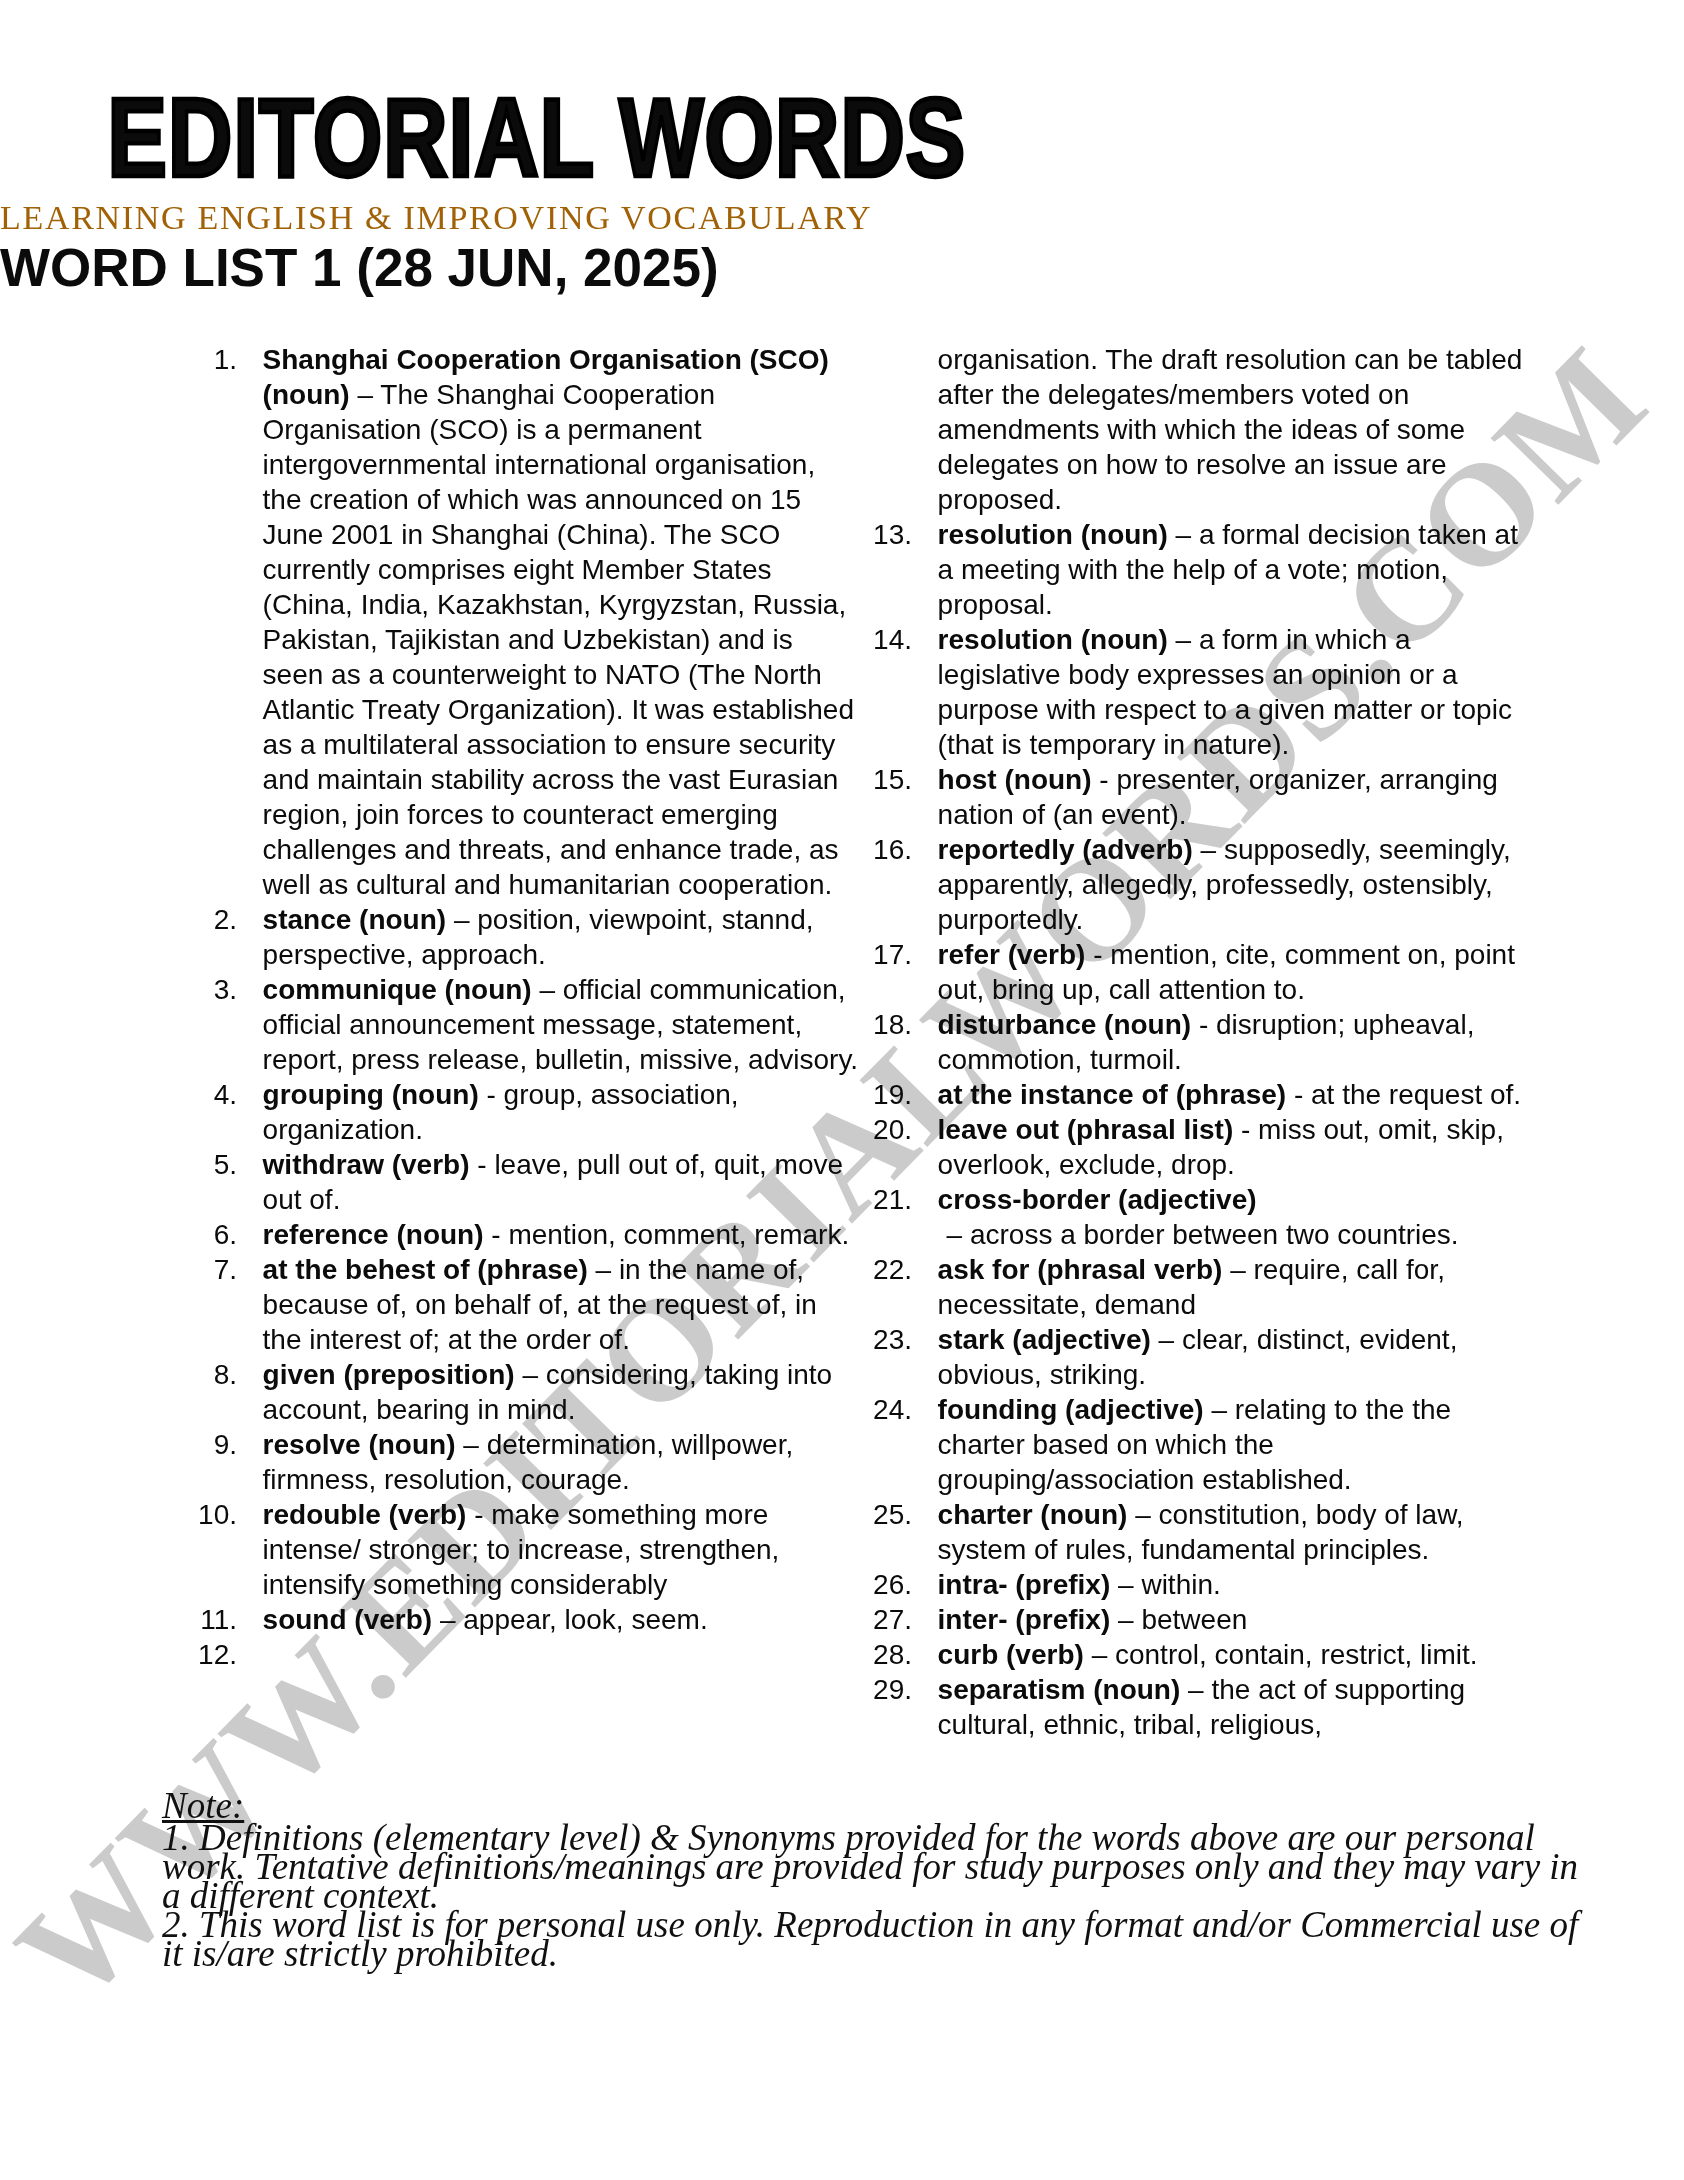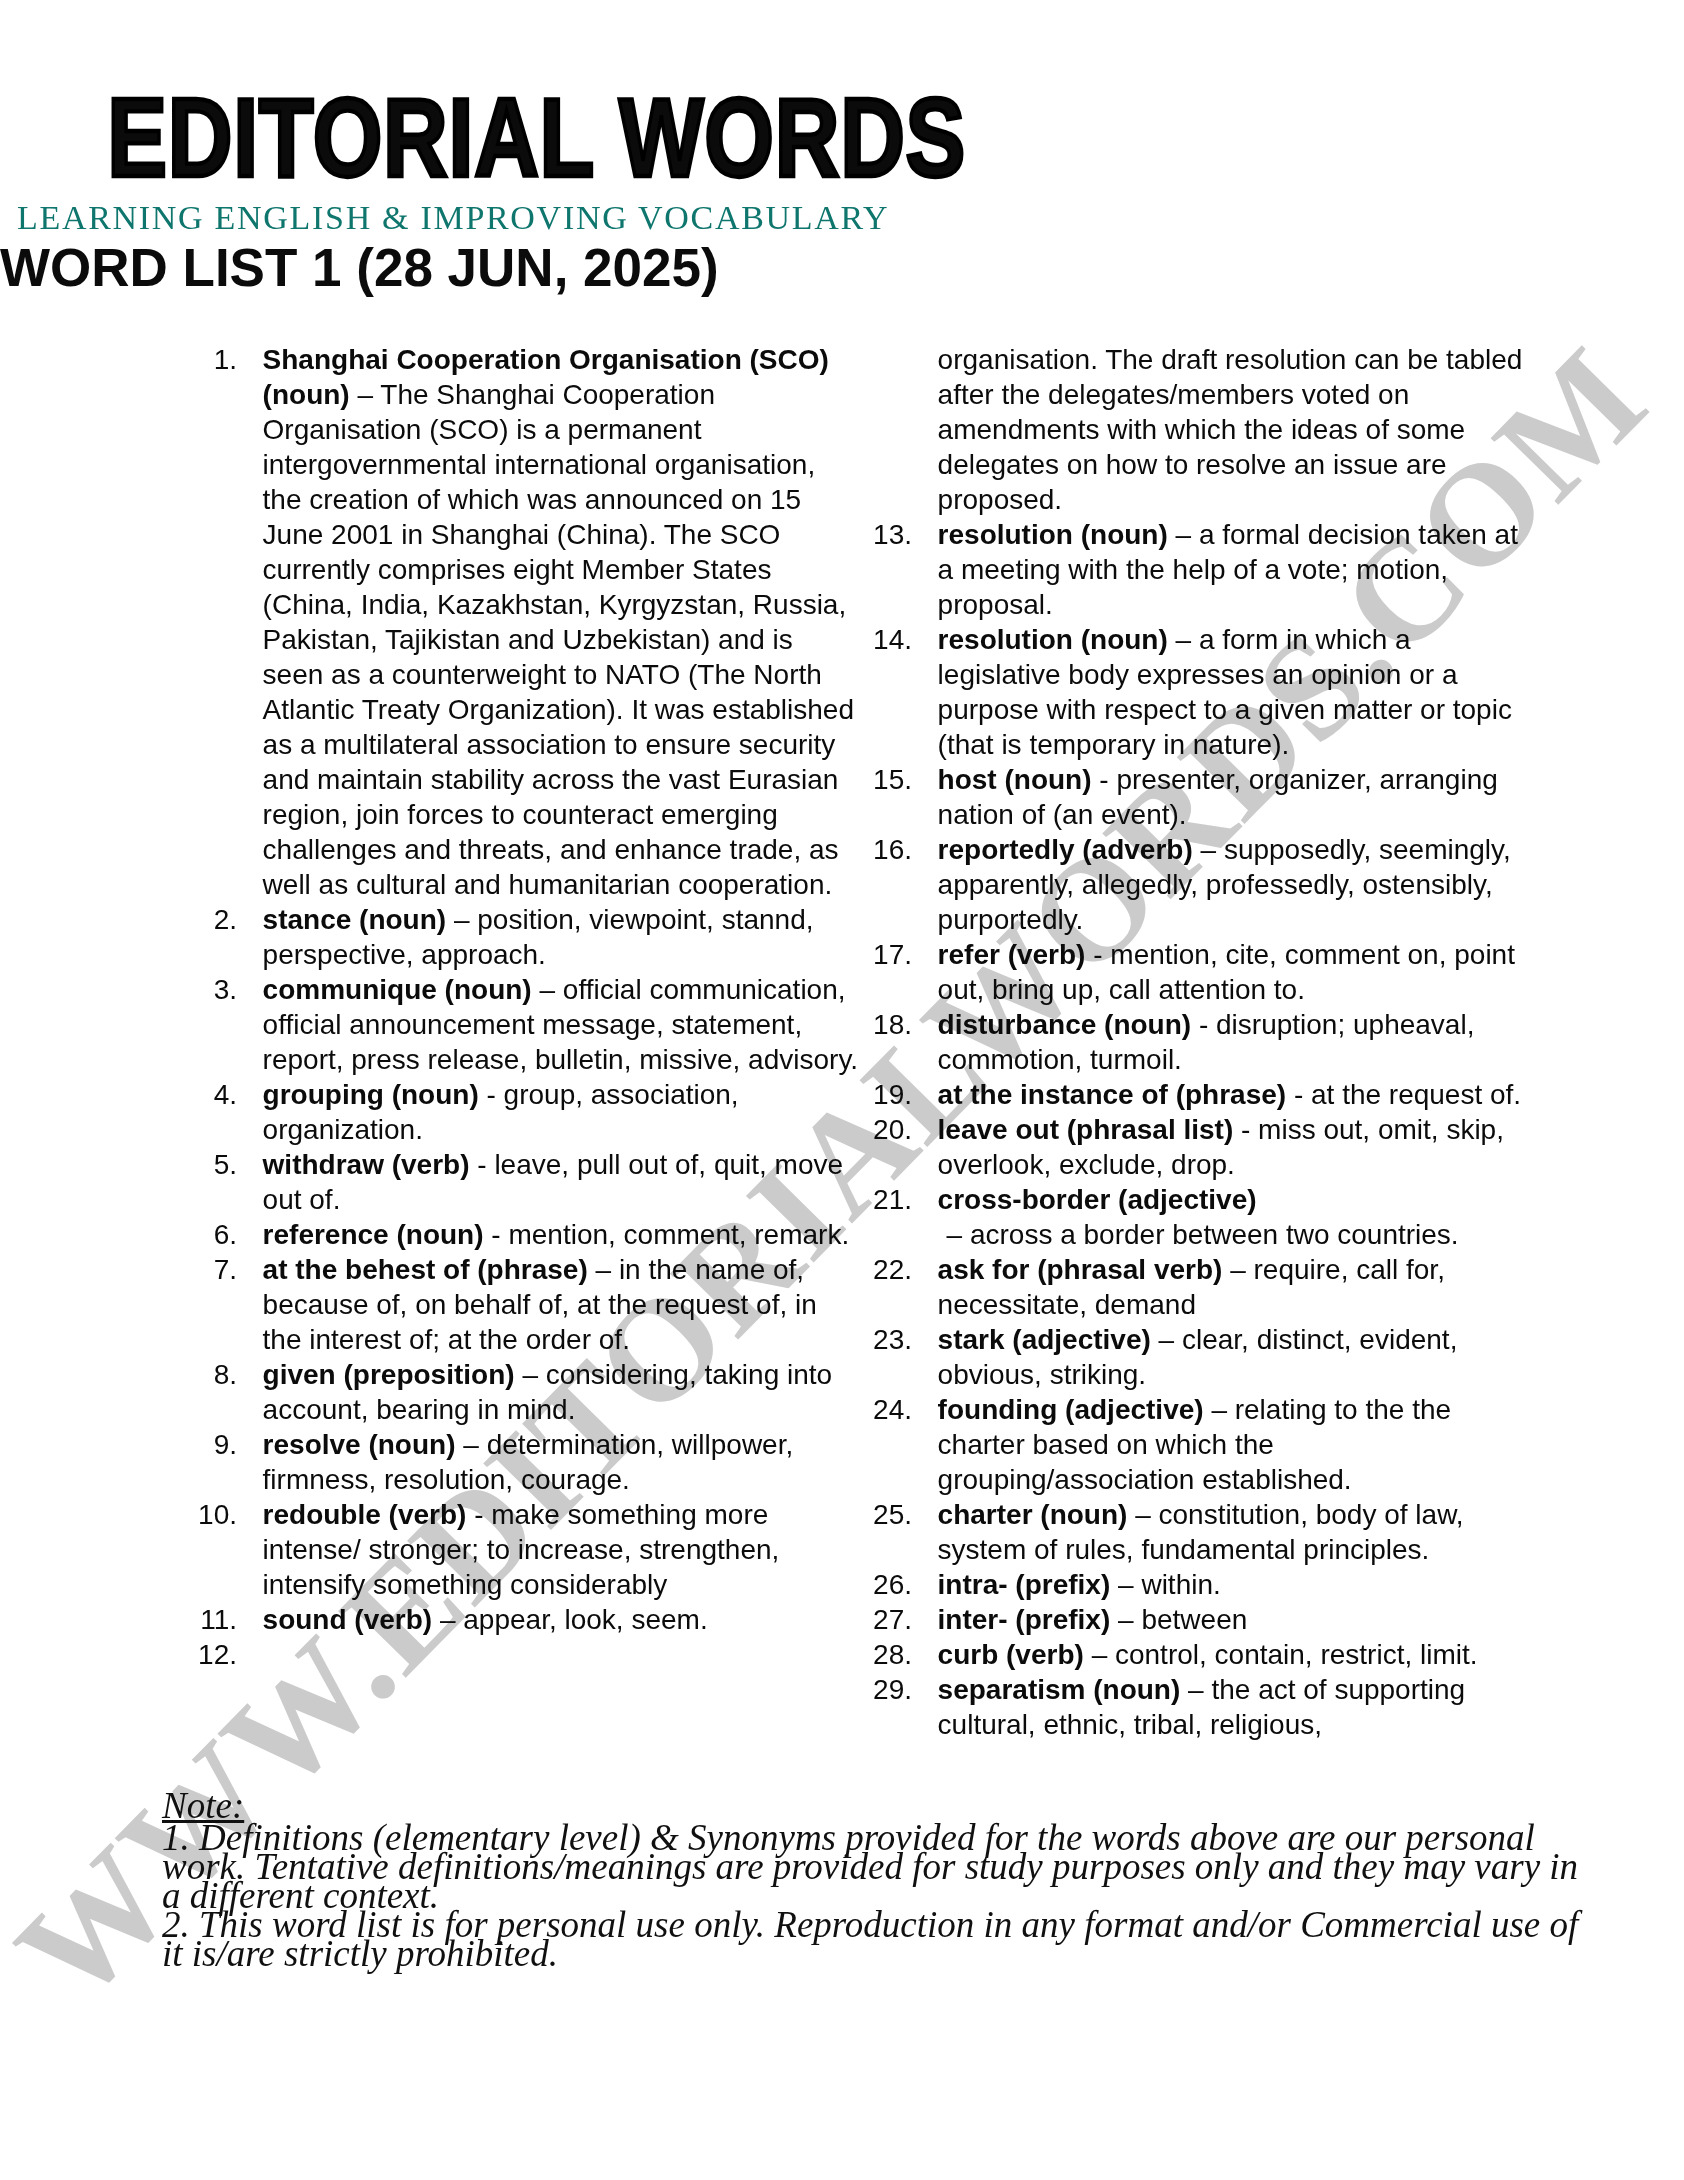--- a/index.html
+++ b/index.html
@@ -17,21 +17,21 @@
   }
   header { position:relative; z-index:1; padding-top:82px; }
   .logo {
     display:inline-block; font-weight:700; font-size:112px; line-height:1;
     -webkit-text-stroke:4.3px #000; letter-spacing:0.9px; white-space:nowrap;
     transform:scaleX(0.80); transform-origin:center;
     font-family:"Liberation Sans", sans-serif;
   }
   .tagline {
     font-family:"Liberation Serif", serif; font-size:34px;
-    letter-spacing:1.7px; margin-top:5.1px; color:#0f766e;padding-left:17px;
+    letter-spacing:1.7px; margin-top:5.1px; color:#a16207;
   }
   .title { font-weight:700; font-size:53px; }
   .columns { position:relative; z-index:1; display:flex; margin-top:44px; }
   .col { flex:0 0 675px; font-size:28px; line-height:35px; }
   .col.left { margin-left:186px; }
   .entry { display:flex; }
   .num { flex:0 0 51px; text-align:right; }
   .body { flex:1 1 auto; margin-left:25.6px; }
   .term { font-weight:700; }
   .def.block { display:block;margin-left:9px; }

